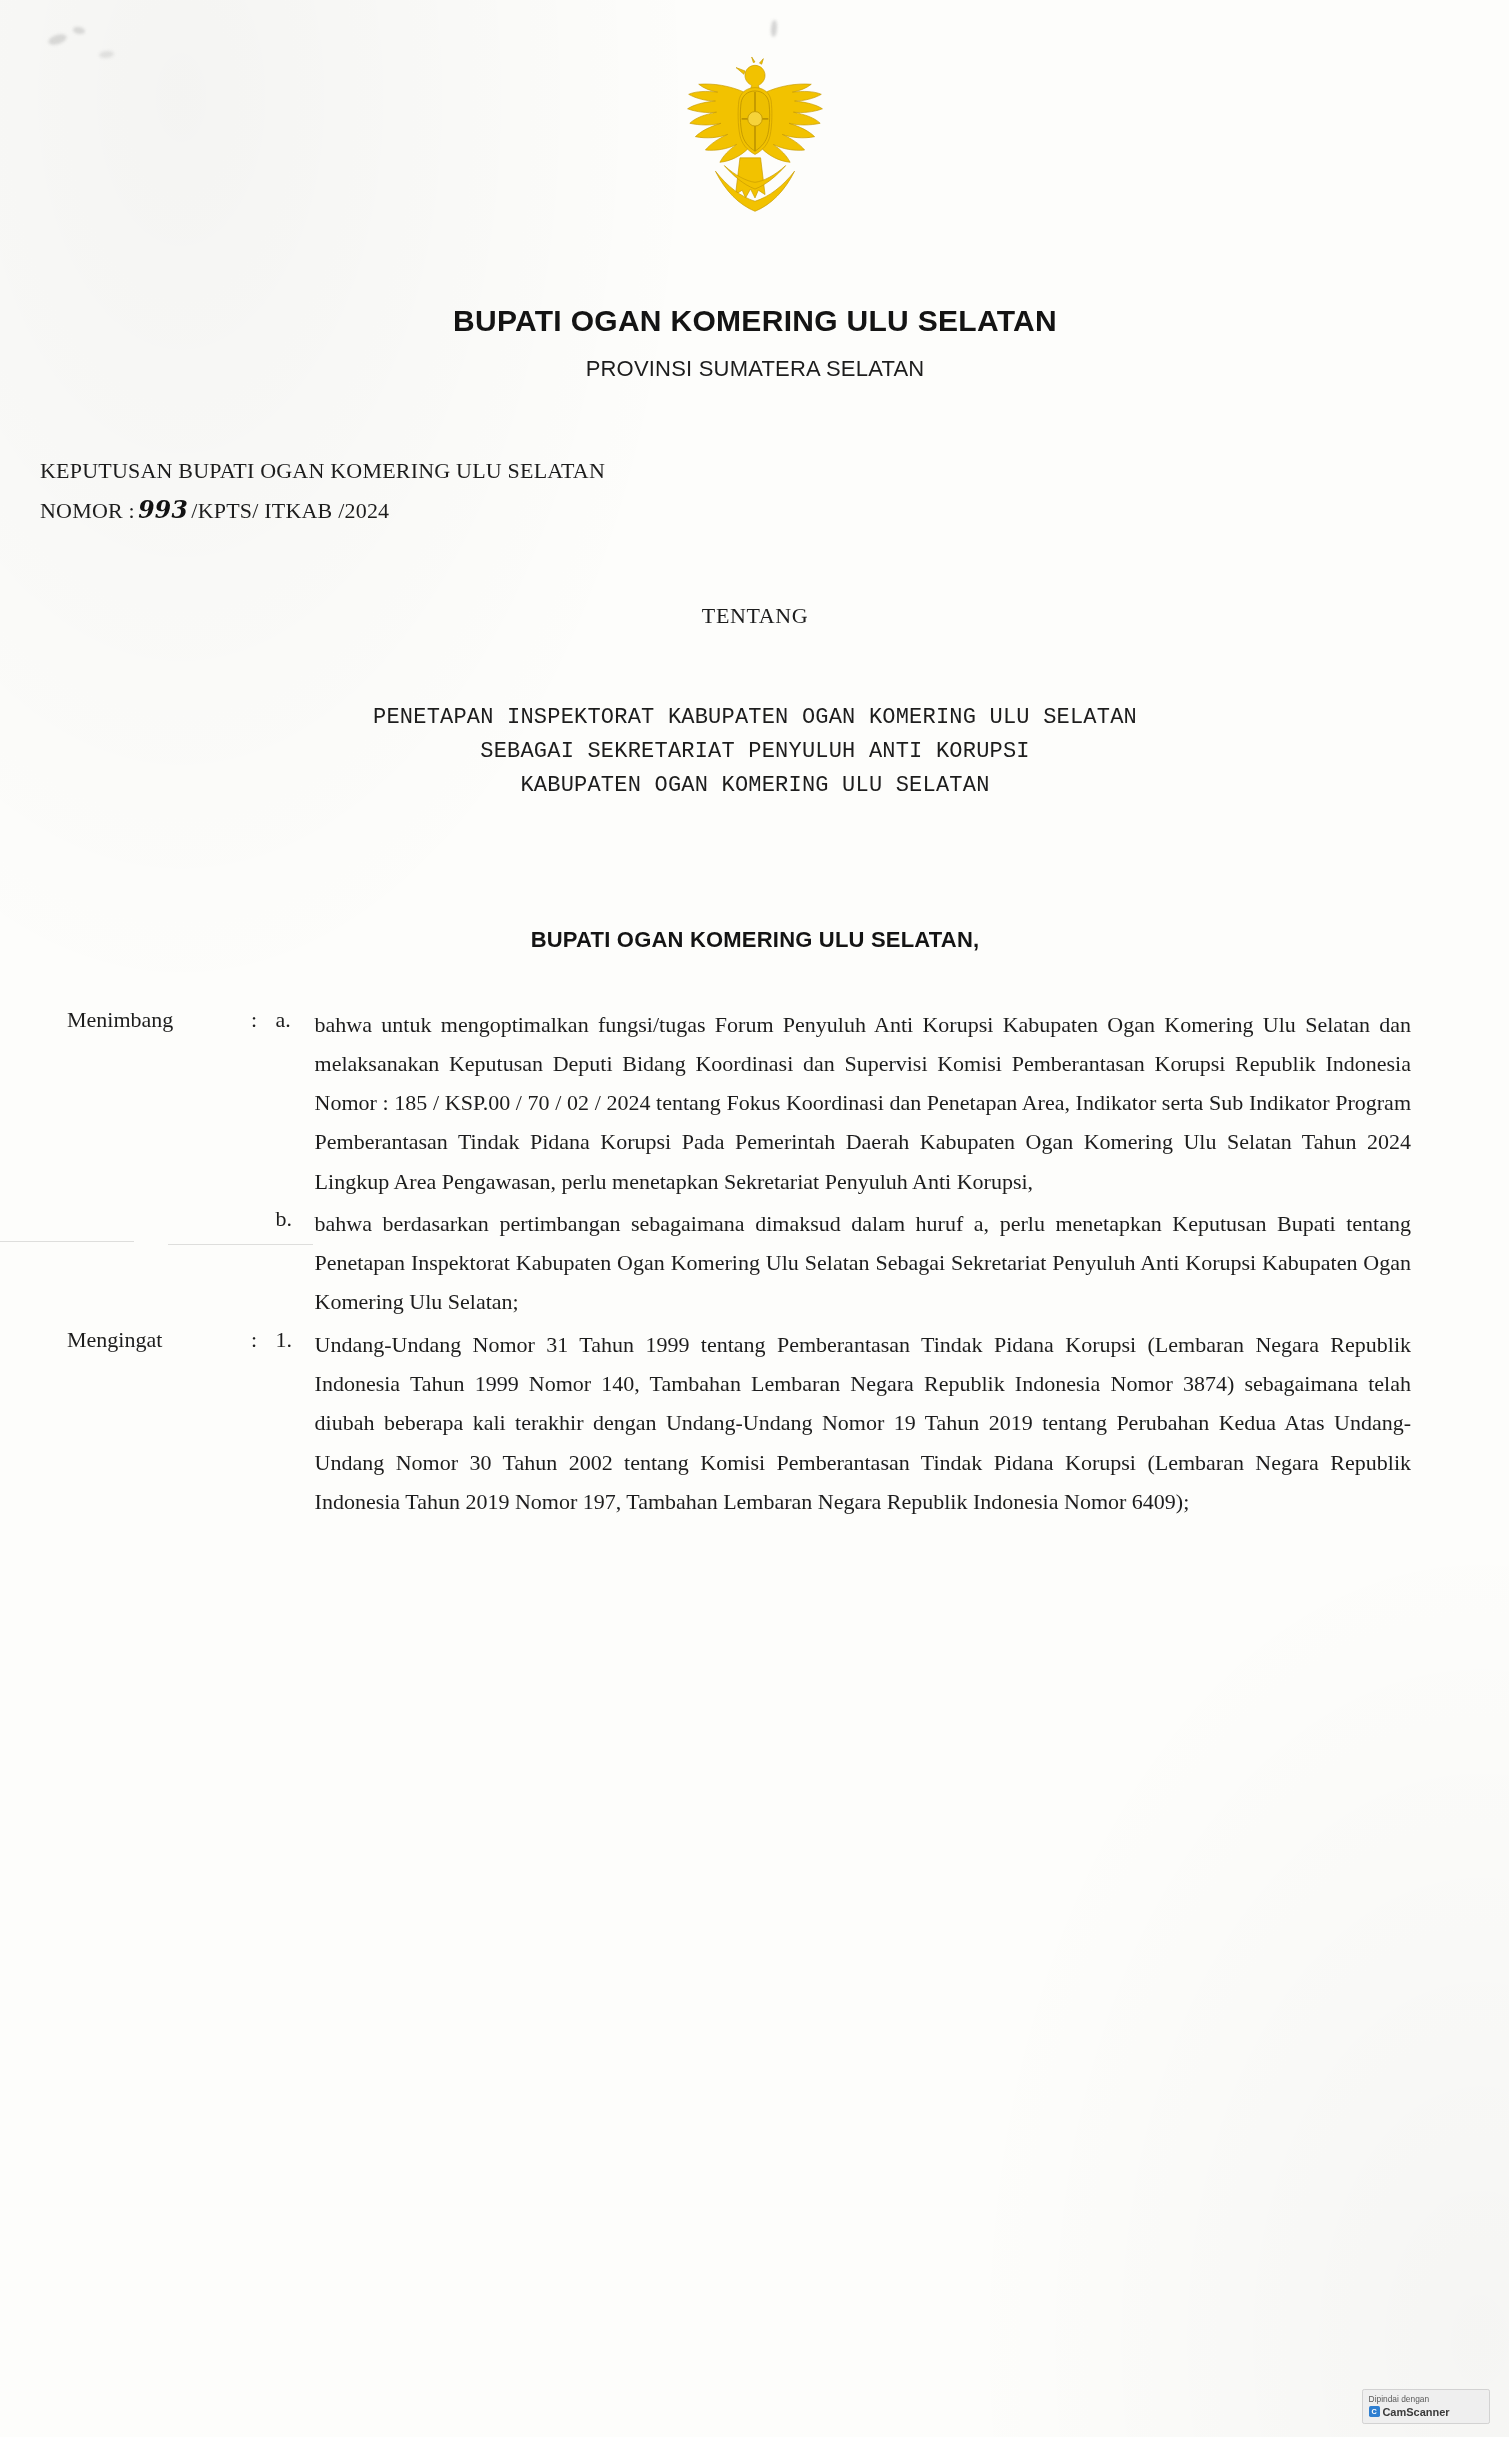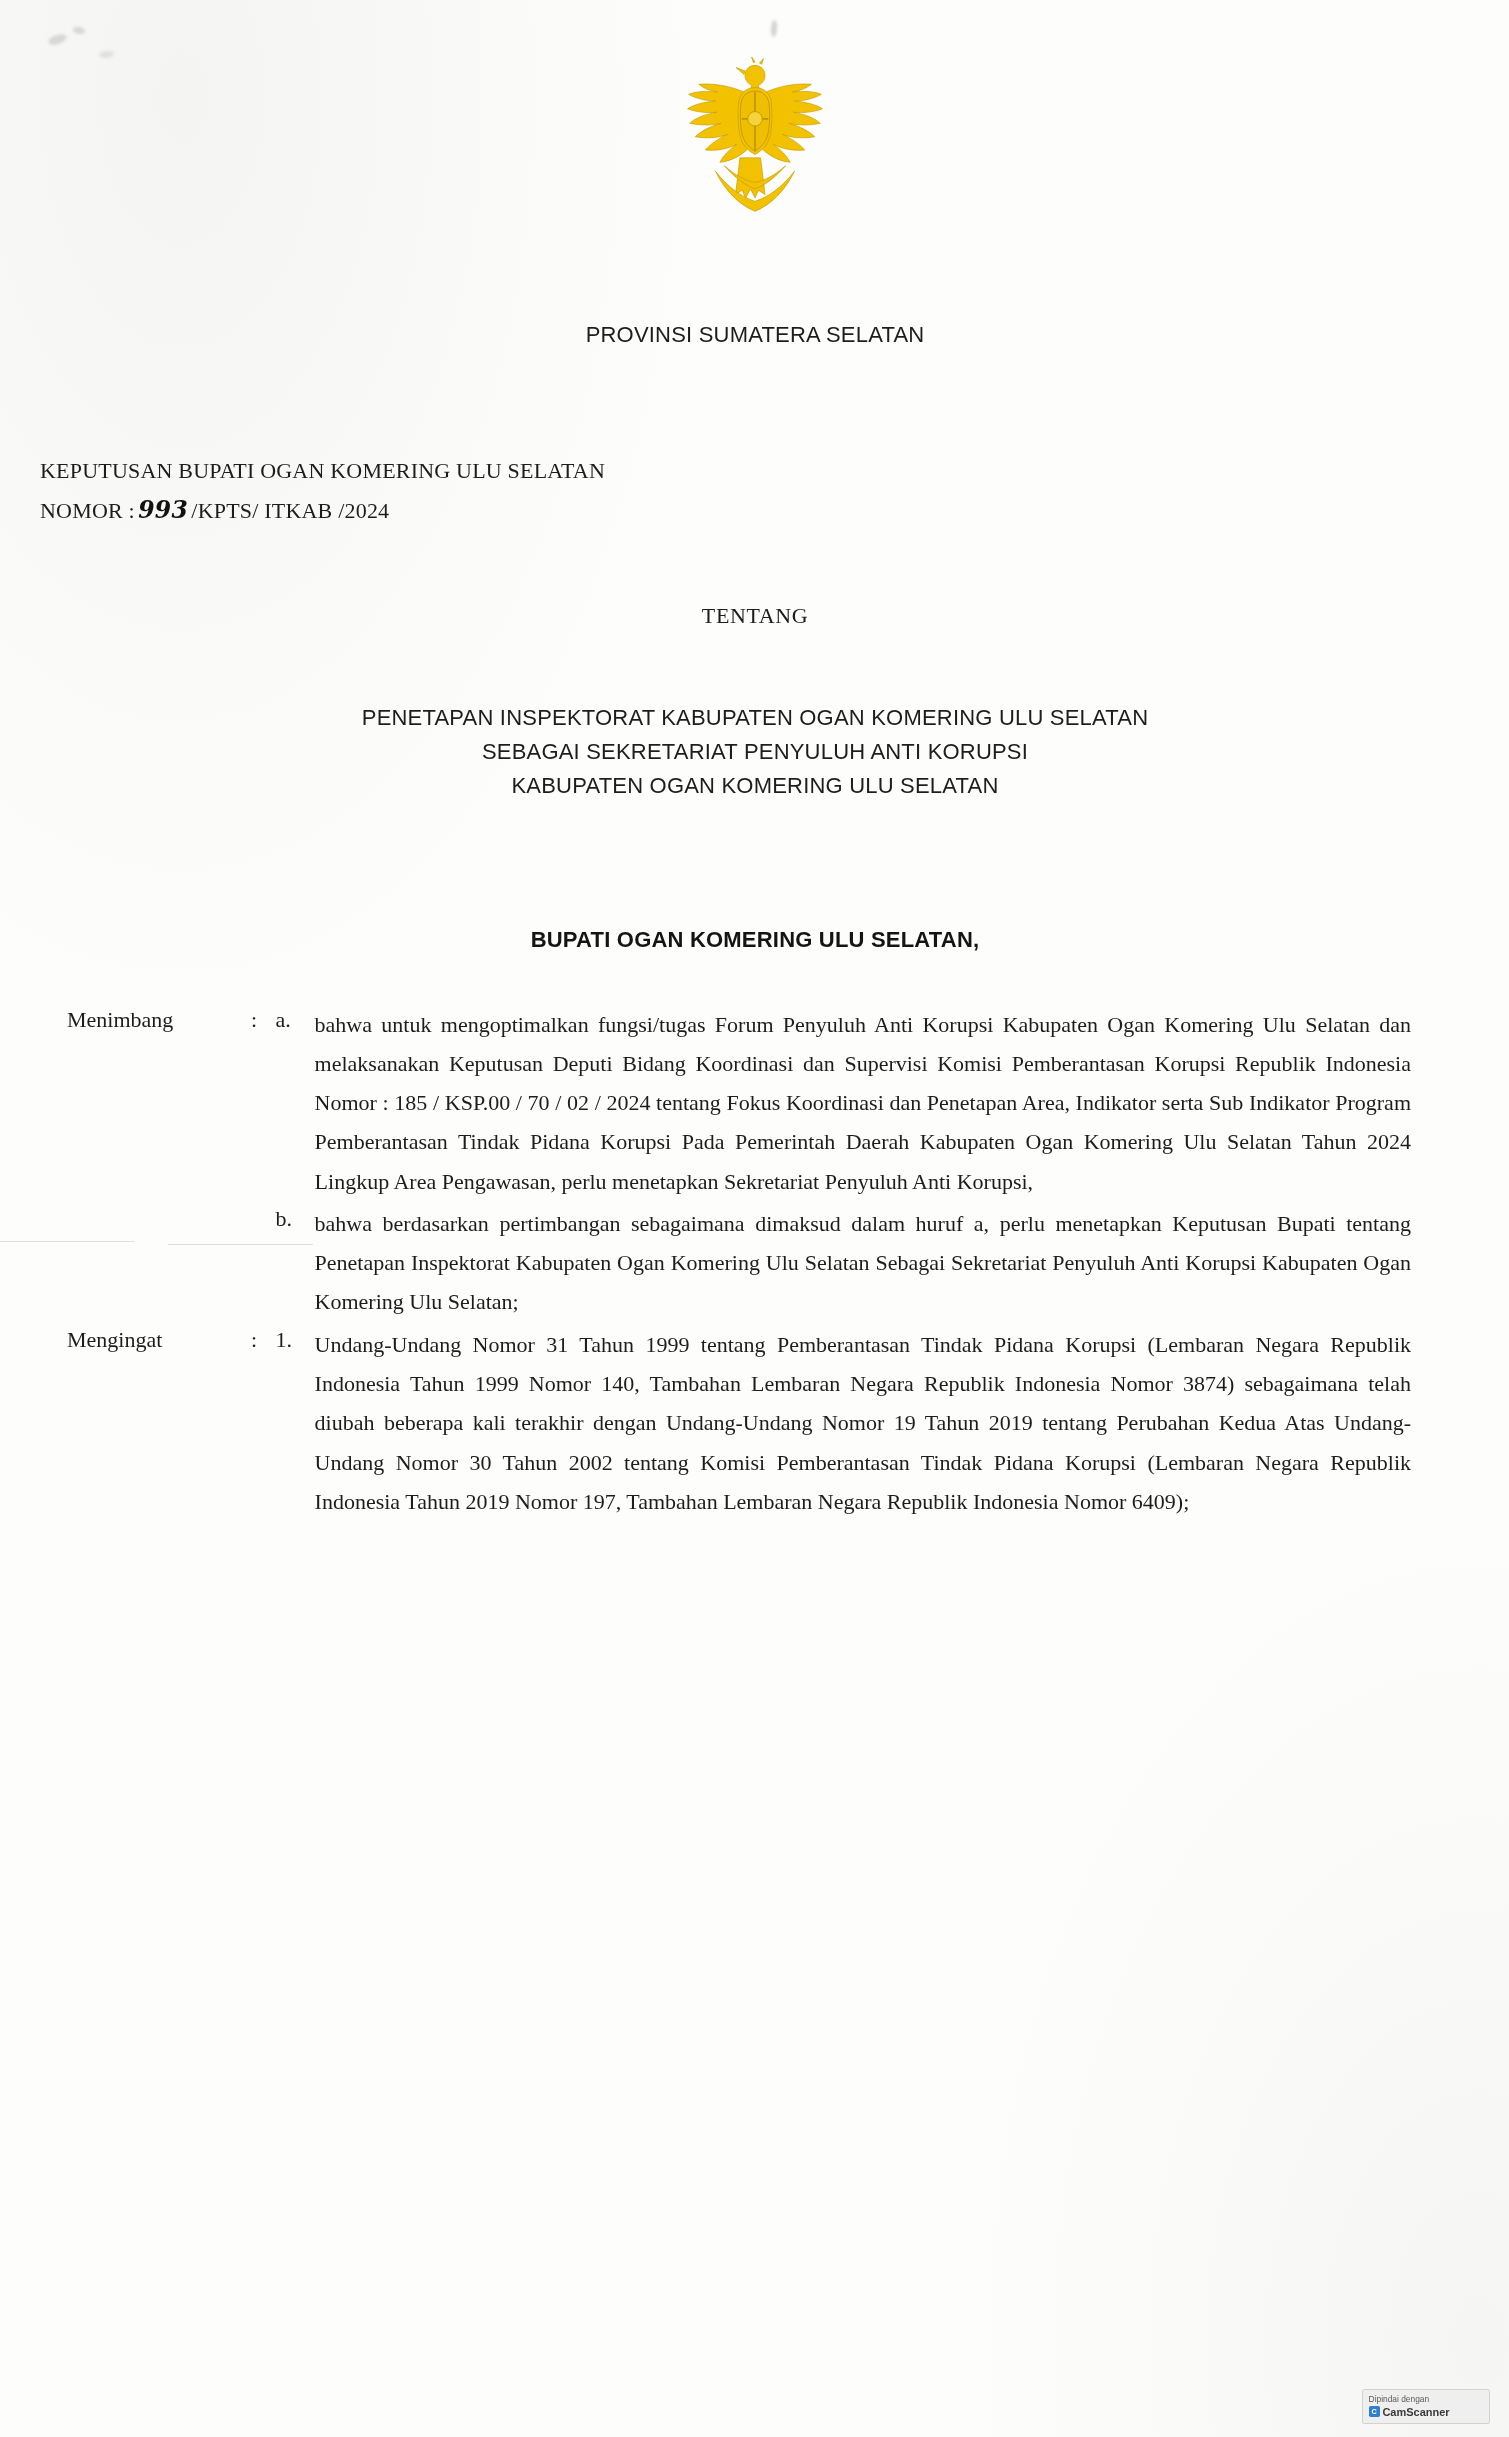--- a/index.html
+++ b/index.html
@@ -116,21 +116,21 @@
     color: #1d1d1d;
   }
   .subject-block {
     position: absolute;
     left: 0;
     right: 0;
     top: 701px;
     text-align: center;
   }
   .subject-line {
-    font-family: Liberation Sans, sans-serif;
+    font-family: Liberation Mono, monospace;
     font-size: 22px;
     letter-spacing: 0.2px;
     line-height: 1.55;
     color: #1d1d1d;
   }
   .signatory-head {
     position: absolute;
     left: 0;
     right: 0;
     top: 927px;
@@ -275,20 +275,21 @@
       <g>
         <path d="M175 62 c-14 0 -23 9 -25 21 c-2 15 -2 41 2 57 c3 12 10 22 23 30 c13 -8 20 -18 23 -30 c4 -16 4 -42 2 -57 c-2 -12 -11 -21 -25 -21 z" fill="#EDBF00" stroke="#BE9400" stroke-width="1.5"></path>
         <path d="M151 112 h48" stroke="#BE9400" stroke-width="3" fill="none"></path>
         <path d="M175 64 v106" stroke="#BE9400" stroke-width="3" fill="none"></path>
         <circle cx="175" cy="112" r="13" fill="#F6D33A" stroke="#BE9400" stroke-width="1.5"></circle>
       </g>
     </svg>
   </div>
 
   <div class="header-block">
+    <div class="title-main">BUPATI OGAN KOMERING ULU SELATAN</div>
     <div class="title-sub">PROVINSI SUMATERA SELATAN</div>
   </div>
 
   <div class="decree-block">
     <div class="decree-line">KEPUTUSAN BUPATI OGAN KOMERING ULU SELATAN</div>
     <div class="nomor-line">
       <span>NOMOR :</span><span class="handwritten">993</span><span>/KPTS/ ITKAB /2024</span>
     </div>
   </div>
 

